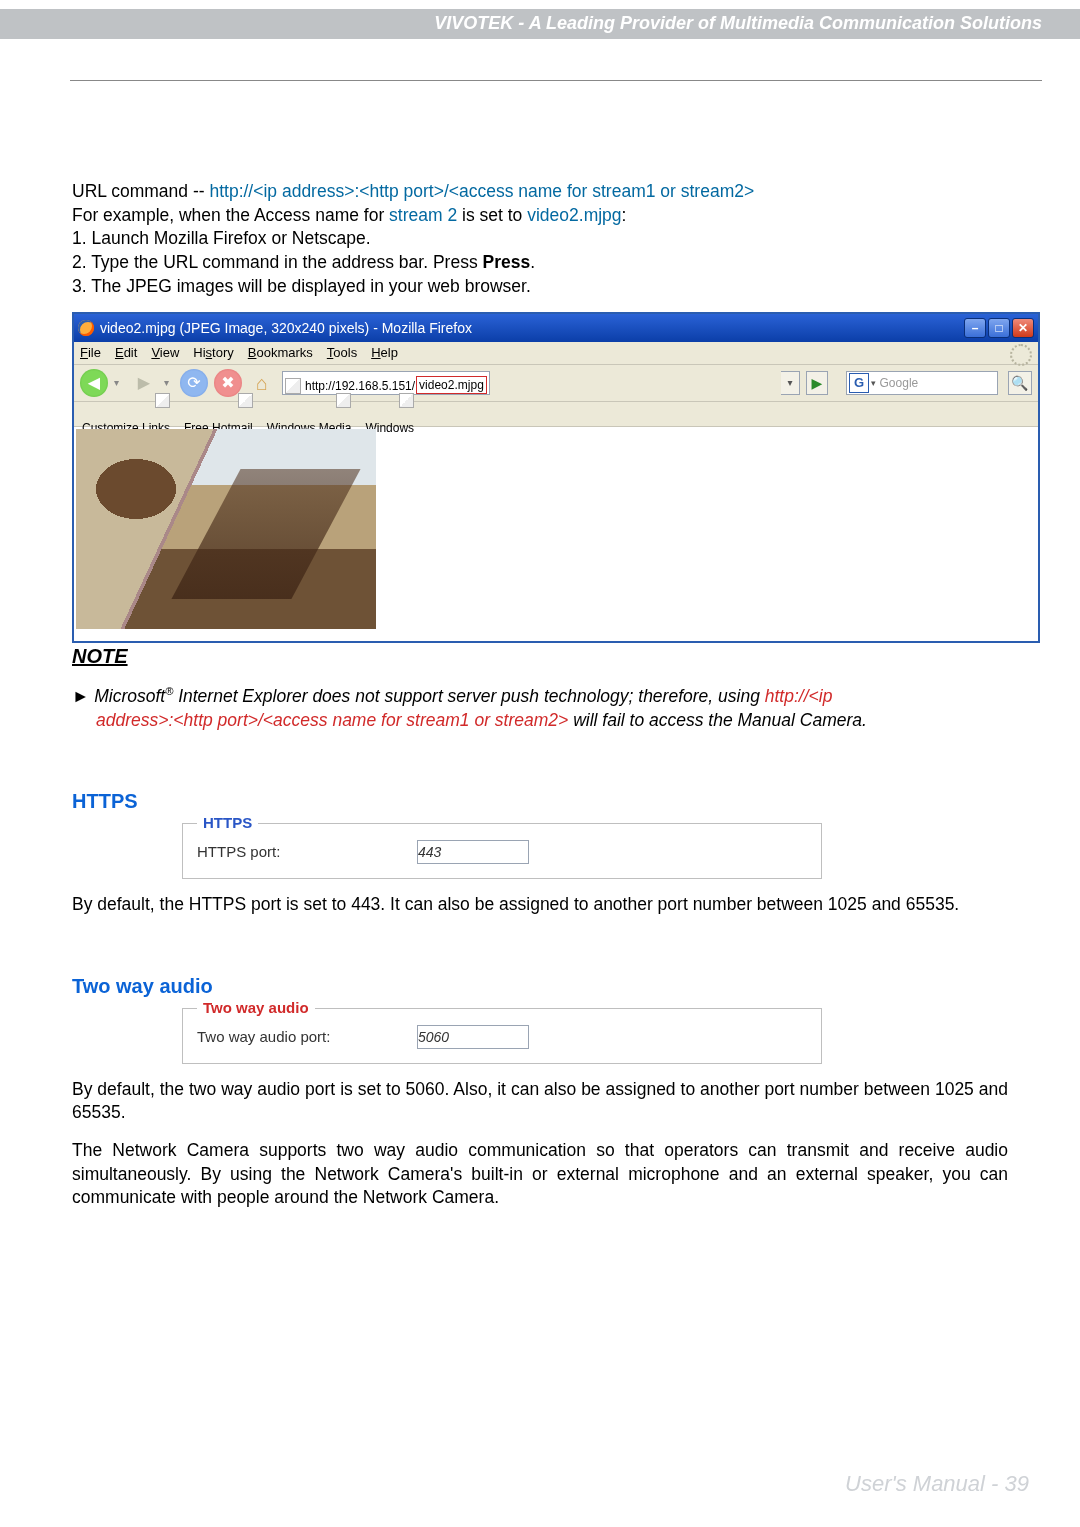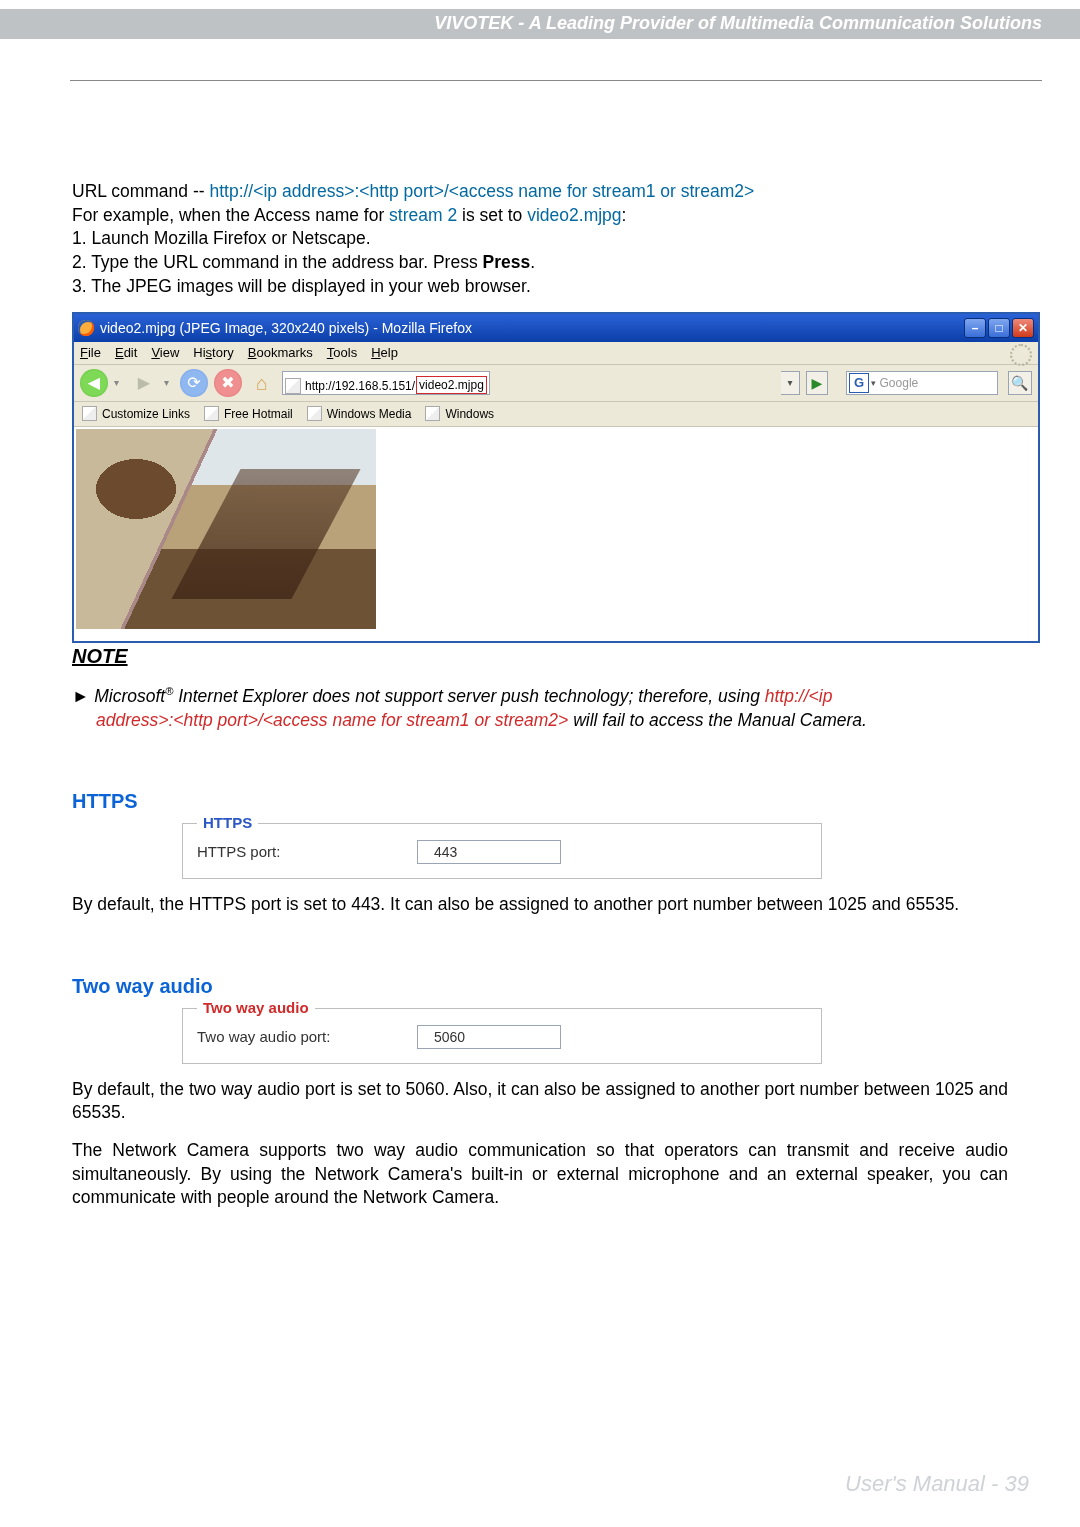--- a/index.html
+++ b/index.html
@@ -94,23 +94,24 @@
     font-size: 15px;
     color: #333;
     margin-top: 6px;
   }
   .field-row .lbl { width: 220px; }
   .field-row .inp {
     border: 1px solid #9aa4b3;
     background: #fff;
     height: 20px;
     width: 110px;
-    padding: 1px 16px;
+    padding: 1px 0;
     font-size: 14px;
     color: #333;
+    font-style: italic;
   }
   .para { margin-top: 14px; text-align: justify; }
   .footer {
     position: absolute;
     bottom: 30px;
     right: 51px;
     font-style: italic;
     color: #cfd2d6;
     font-size: 22px;
   }
@@ -230,21 +231,21 @@
     width: 22px; height: 22px; border: 1px solid #9aa4b3; background:#f3f1e7;
     display:flex;align-items:center;justify-content:center; color:#6a8; font-size:14px;
     margin-left: 4px;
   }
   .bookbar {
     height: 24px; background: #ece9d8;
     display: flex; align-items: center; gap: 14px;
     padding: 0 8px; font-size: 12px;
     border-bottom: 1px solid #c9c6b8;
   }
-  .bm { display: flex; align-items: flex-start; gap: 5px; color: #000; }
+  .bm { display: flex; align-items: flex-end; gap: 12px; color: #000; flex-direction: column; }
   .bm .pg-icon {
     width: 13px; height: 13px; border: 1px solid #aaa;
     background: linear-gradient(135deg, #fff 50%, #eee 50%);
   }
   .viewport {
     height: 210px;
     background: #fff;
     padding: 2px;
   }
   .photo {

